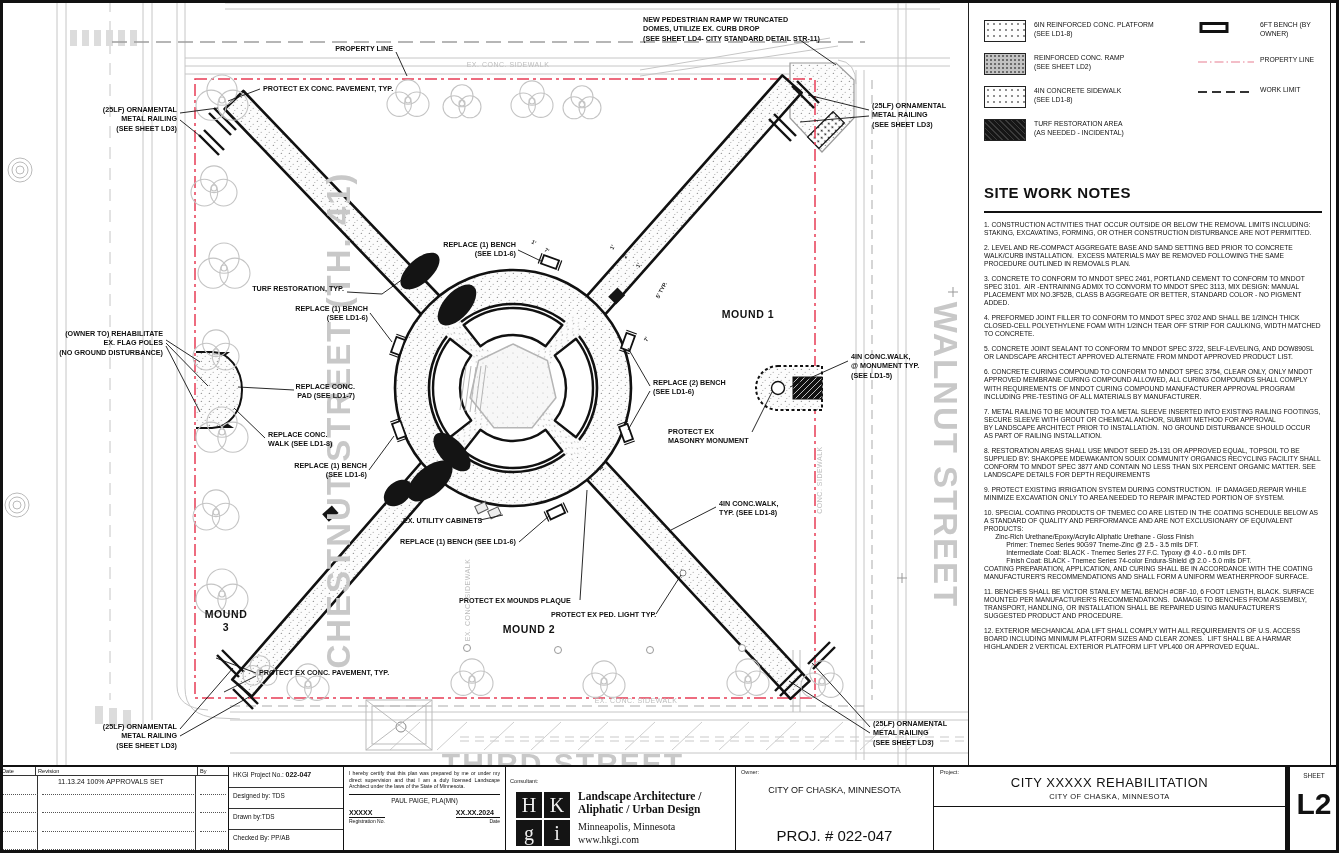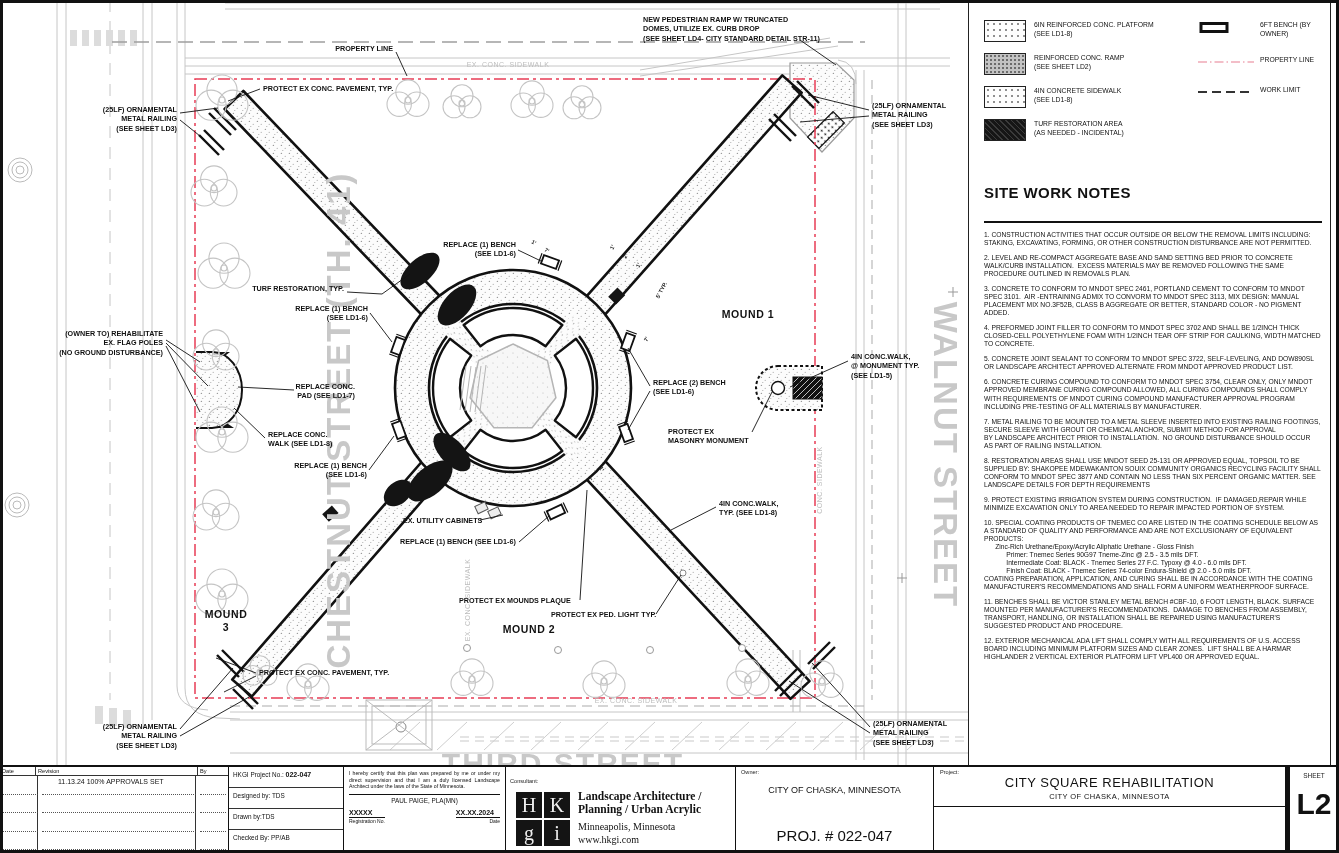--- a/index.html
+++ b/index.html
@@ -18,21 +18,21 @@
   .legend-wrap{position:relative;margin-top:10px;height:150px;}
   .leg-row{display:flex;align-items:flex-start;margin-bottom:11px;}
   .swatch{width:42px;height:22px;border:1.6px solid #222;box-sizing:border-box;margin-right:8px;flex:none;}
   .swatch.stipple{background-color:#fdfdfd;background-image:radial-gradient(#8f8f8f 0.8px, transparent 1px);background-size:6px 6px;}
   .swatch.speckle{background-color:#c3c3c3;background-image:radial-gradient(#6c6c6c 1px, transparent 1.2px);background-size:4px 4px;}
   .swatch.turf{background-color:#161616;background-image:repeating-linear-gradient(45deg,#3b3b3b 0 1px,transparent 1px 4px);}
   .leg-label{font-size:6.8px;line-height:1.3;white-space:pre-line;padding-top:1px;}
   .leg-right{position:absolute;left:214px;top:0;width:140px;}
   .leg-line-row{display:flex;align-items:center;margin-bottom:12px;}
   .leg-icon{width:56px;flex:none;margin-right:6px;}
-  .notes-title{font-size:15px;font-weight:700;letter-spacing:.4px;border-bottom:2.5px solid #111;padding-bottom:20px;margin-top:14px;}
+  .notes-title{font-size:15px;font-weight:700;letter-spacing:.4px;border-bottom:2.5px solid #111;padding-bottom:10px;margin-top:14px;}
   #notes-list{margin-top:8px;}
   .note{font-size:6.7px;line-height:1.2;margin-bottom:7px;white-space:pre-wrap;}
 
   
   #titleblock{position:absolute;left:0;top:765px;width:1339px;height:85px;border-top:2.5px solid #111;display:flex;box-sizing:border-box;background:#fff;z-index:10;}
   .tb-col{border-right:1.5px solid #111;box-sizing:border-box;position:relative;}
   .tb-label{font-size:5.6px;color:#222;}
   
   .rev{width:229px;display:flex;flex-direction:column;font-size:5.6px;}
   .rev-head{display:flex;border-bottom:1px solid #333;}
@@ -617,36 +617,36 @@
   <div class="tb-col consult">
     <span class="tb-label">Consultant:</span>
     <div class="consult-body">
       <div class="hkgi-logo">
         <div>H</div>
         <div>K</div>
         <div>g</div>
         <div>i</div>
       </div>
       <div class="firm">
-        <div class="f1"><span>Landscape Architecture /</span><br><span>Planning / Urban Acrylic</span></div>
+        <div class="f1"><span>Landscape Architecture /</span><br><span>Aliphatic / Urban Design</span></div>
         <div class="f2"><span>Minneapolis, Minnesota</span><br><span>www.hkgi.com</span></div>
       </div>
     </div>
   </div>
 
   <div class="tb-col owner">
     <div class="tb-label">Owner:</div>
     <div class="owner-name">CITY OF CHASKA, MINNESOTA</div>
     <div class="owner-proj">PROJ. # 022-047</div>
   </div>
 
   <div class="tb-col project">
     <div class="proj-top">
       <span class="tb-label">Project:</span>
-      <div class="proj-title">CITY SQUARE REHABILITATION</div>
+      <div class="proj-title">CITY XXXXX REHABILITATION</div>
       <div class="proj-sub">CITY OF CHASKA, MINNESOTA</div>
     </div>
   </div>
 
   <div class="tb-col sheetno">
     <span class="tb-label">SHEET</span>
     <div class="no">L2</div>
   </div>
 </div>
 

